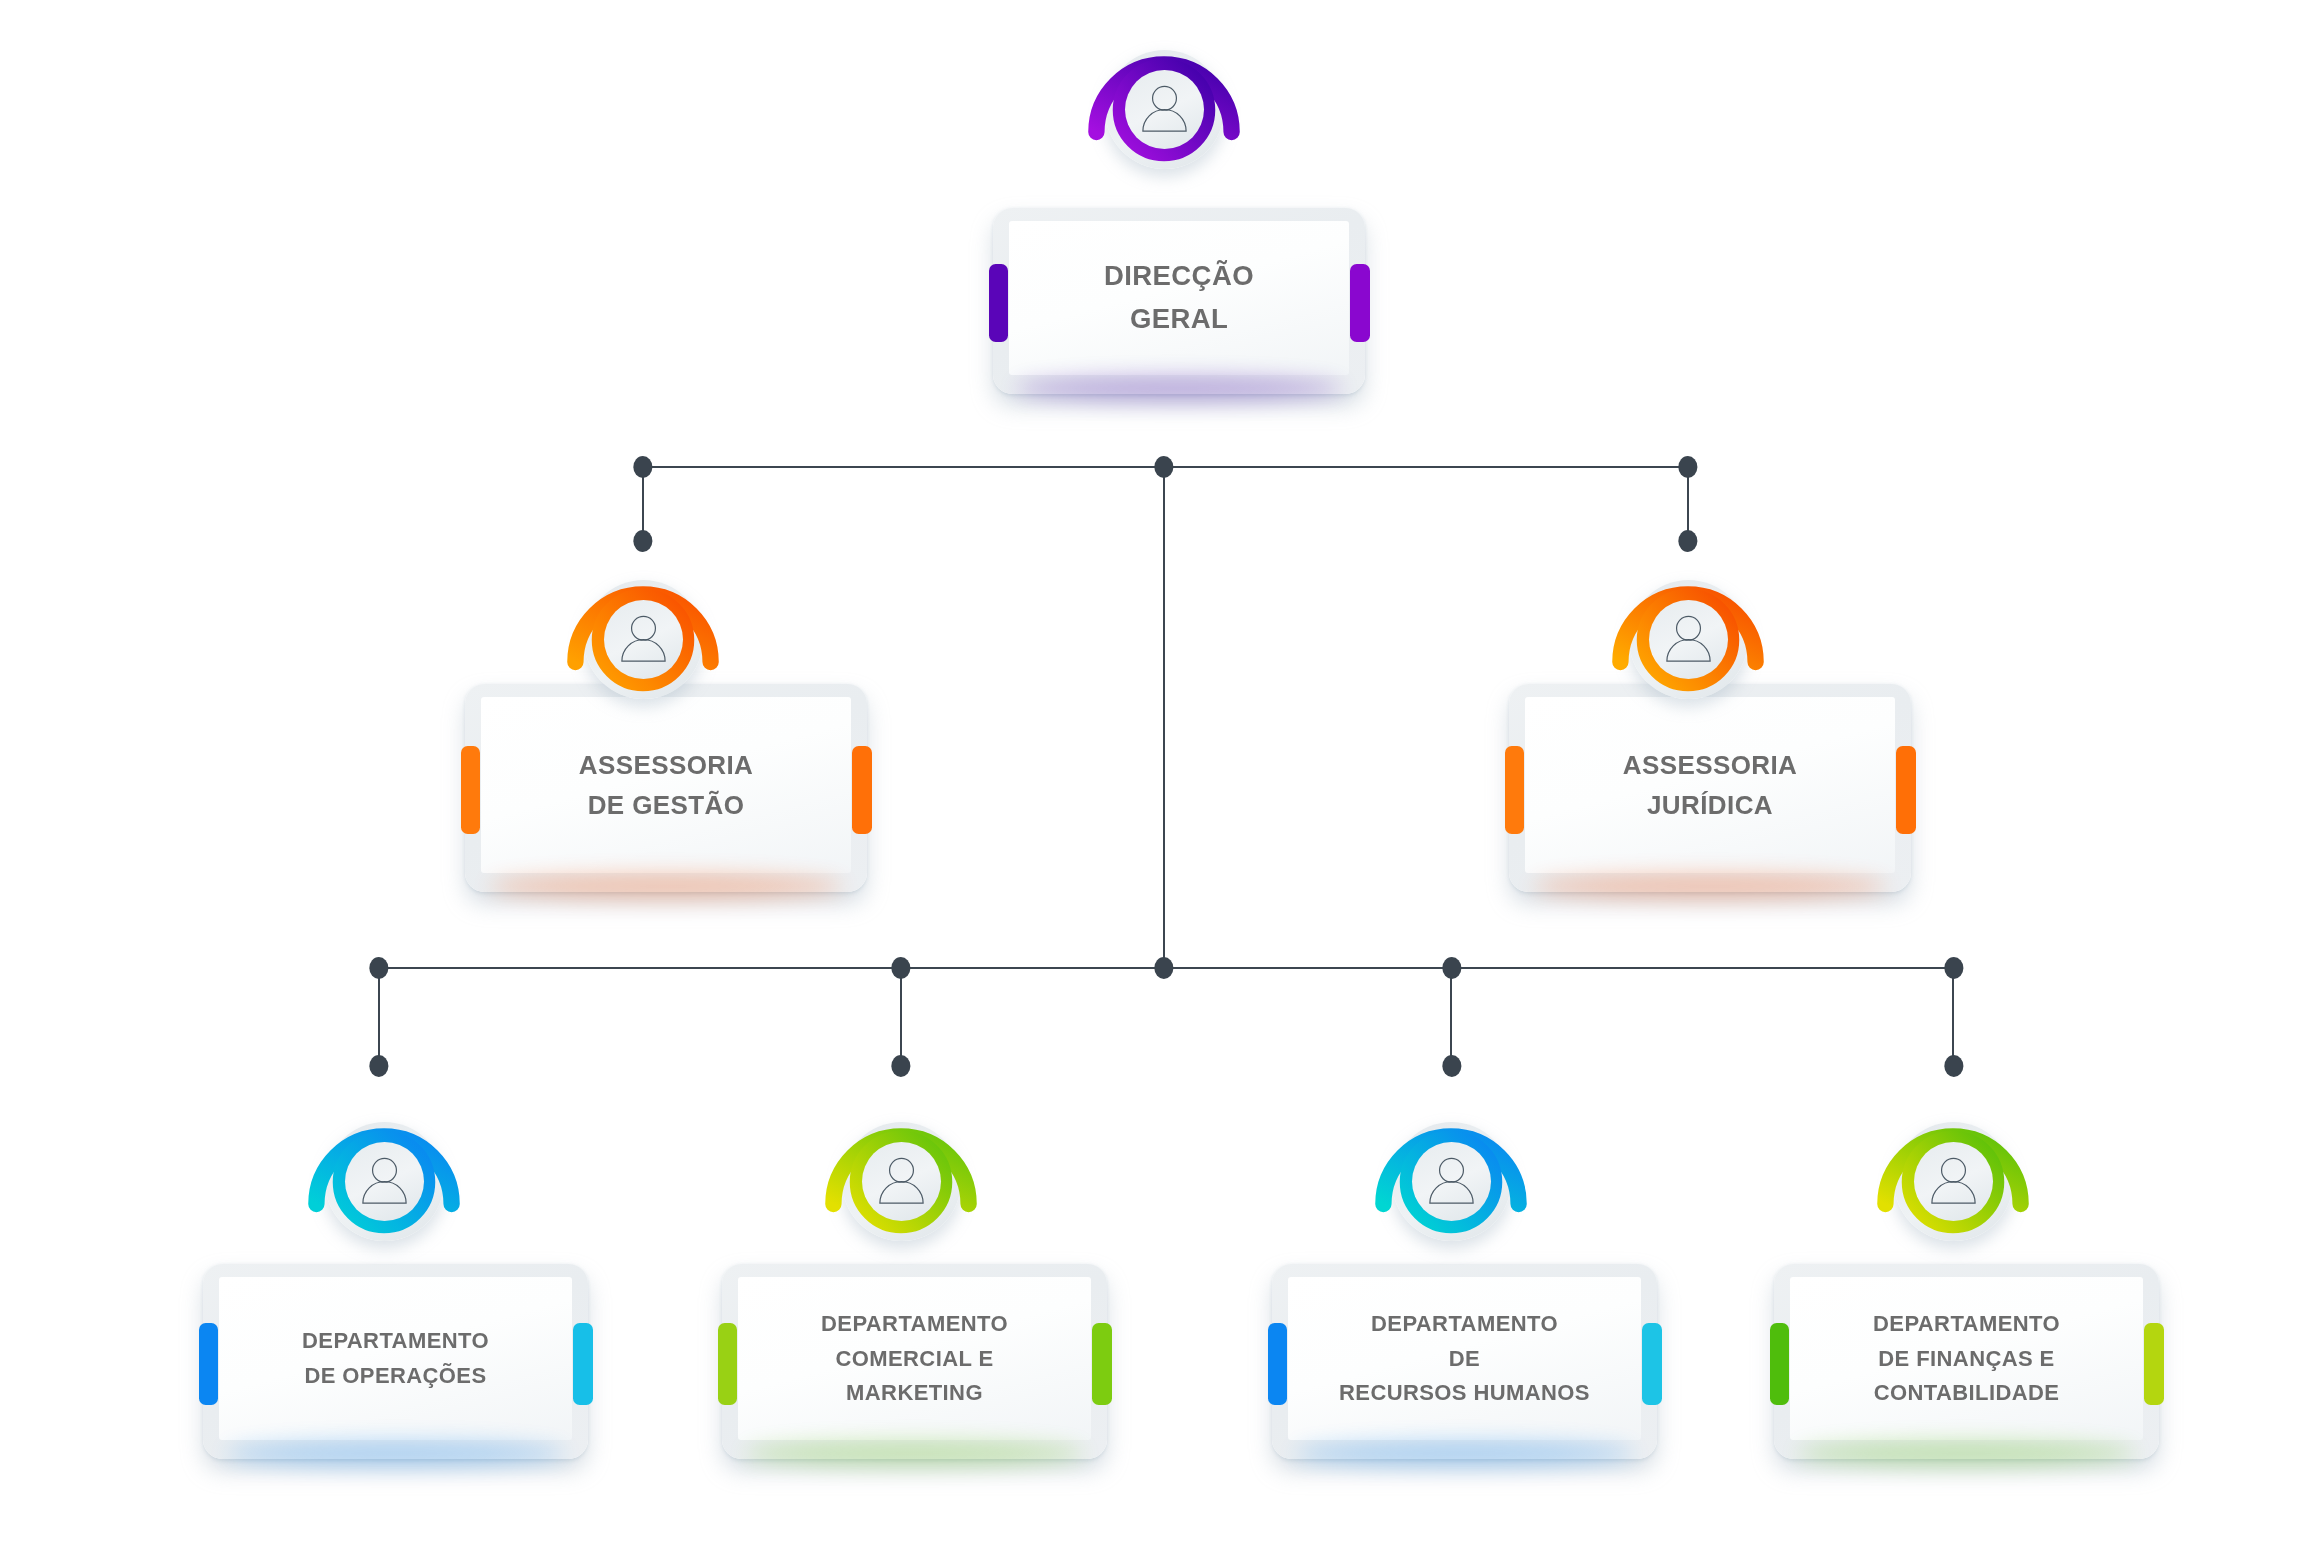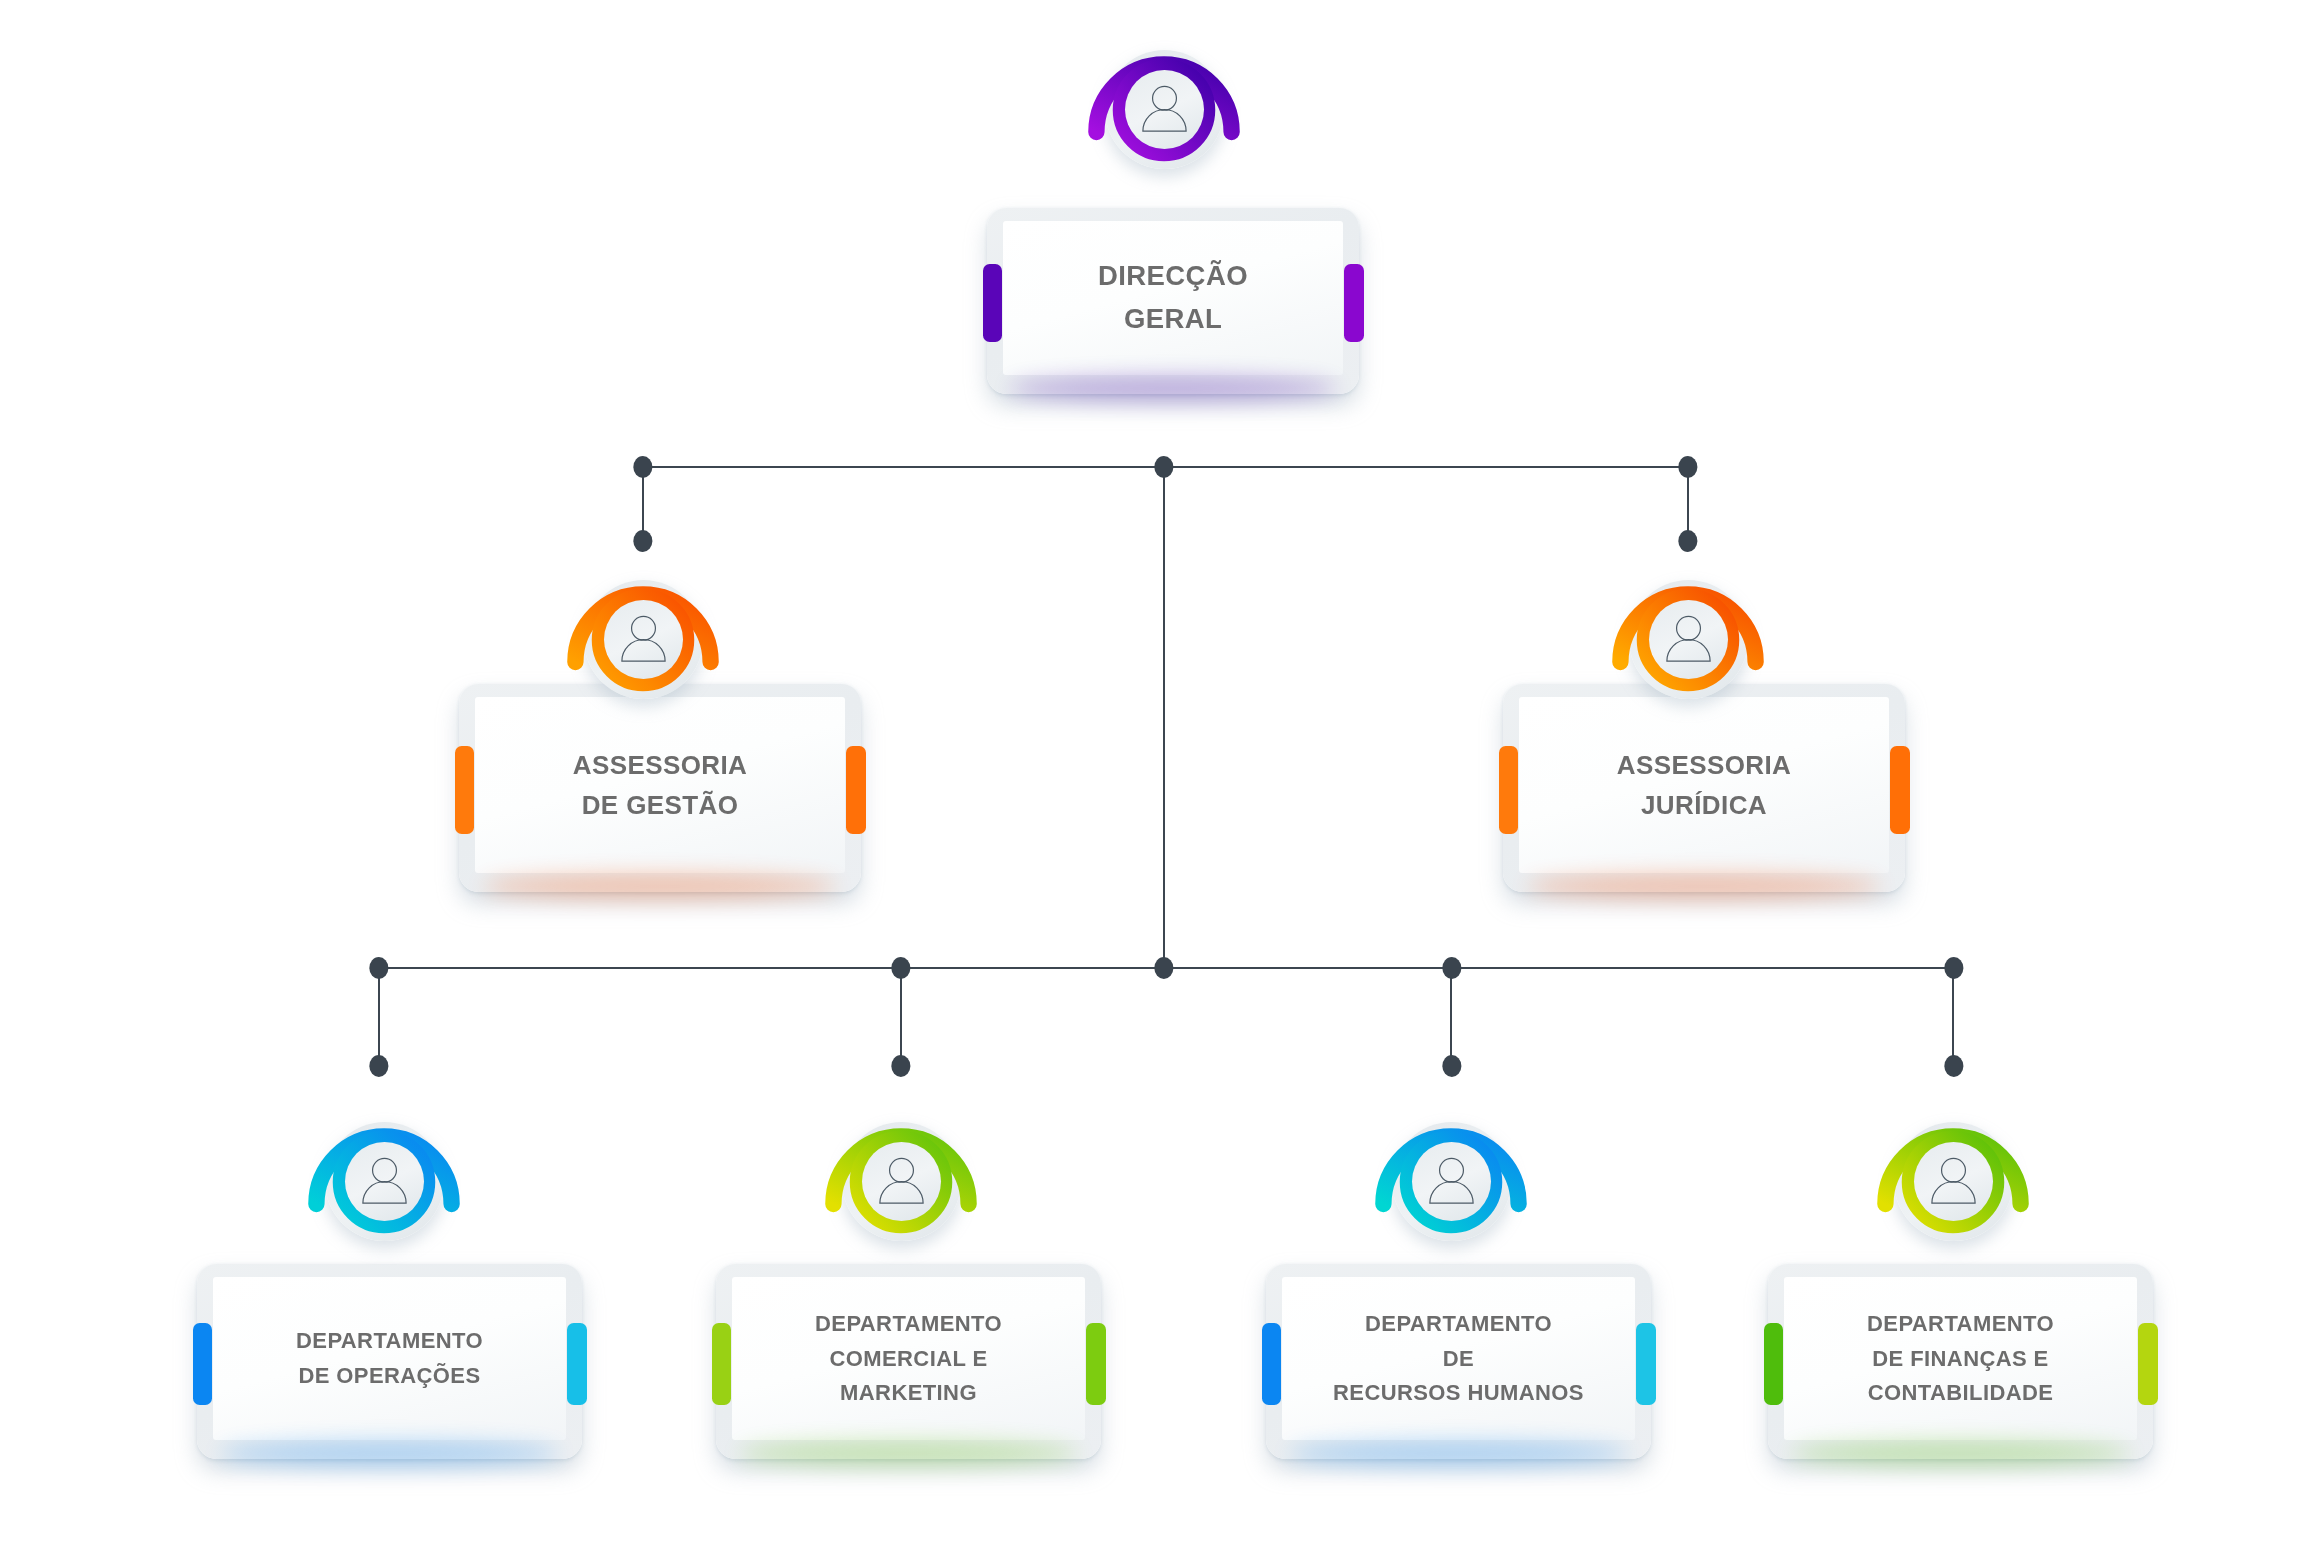--- a/index.html
+++ b/index.html
@@ -26,21 +26,21 @@
   .av-halo{position:absolute;left:18.6px;top:13.4px;width:119px;height:119px;border-radius:50%;
      background:linear-gradient(150deg,#e3e8ec 0%,#eef2f4 55%,#e0e6ea 100%);
      box-shadow:0 7.4px 16.4px rgba(150,170,185,.35);}
   .av-outer{position:absolute;inset:0;}
   .av-ring{position:absolute;left:26px;top:21px;width:104px;height:104px;}
   .av-disc{position:absolute;left:39px;top:33px;width:79px;height:79px;border-radius:50%;
      background:linear-gradient(155deg,#e7ecef 0%,#f1f4f6 50%,#dfe6ea 100%);}
   .av-glyph{position:absolute;left:39px;top:33px;width:79px;height:79px;}
 
   
-  .card{position:absolute;left:7px;top:0;width:100%;
+  .card{position:absolute;left:13px;top:0;width:100%;
      background:linear-gradient(160deg,#eef1f3 0%,#e9edf0 45%,#eceff2 100%);
      border-radius:19.3px;
      box-shadow:0 12px 22px rgba(160,178,192,.40), 0 1.5px 3.7px rgba(160,178,192,.30);}
   .card-inner{position:absolute;left:16.4px;right:16.4px;top:13.4px;bottom:19.3px;
      background:linear-gradient(165deg,#ffffff 0%,#fdfefe 45%,#f2f5f7 100%);
      border-radius:3px;
      display:flex;align-items:center;justify-content:center;text-align:center;}
   .card-label{color:#6c6c6c;font-weight:bold;letter-spacing:0.4px;line-height:1.55;
      white-space:pre-line;}
 

